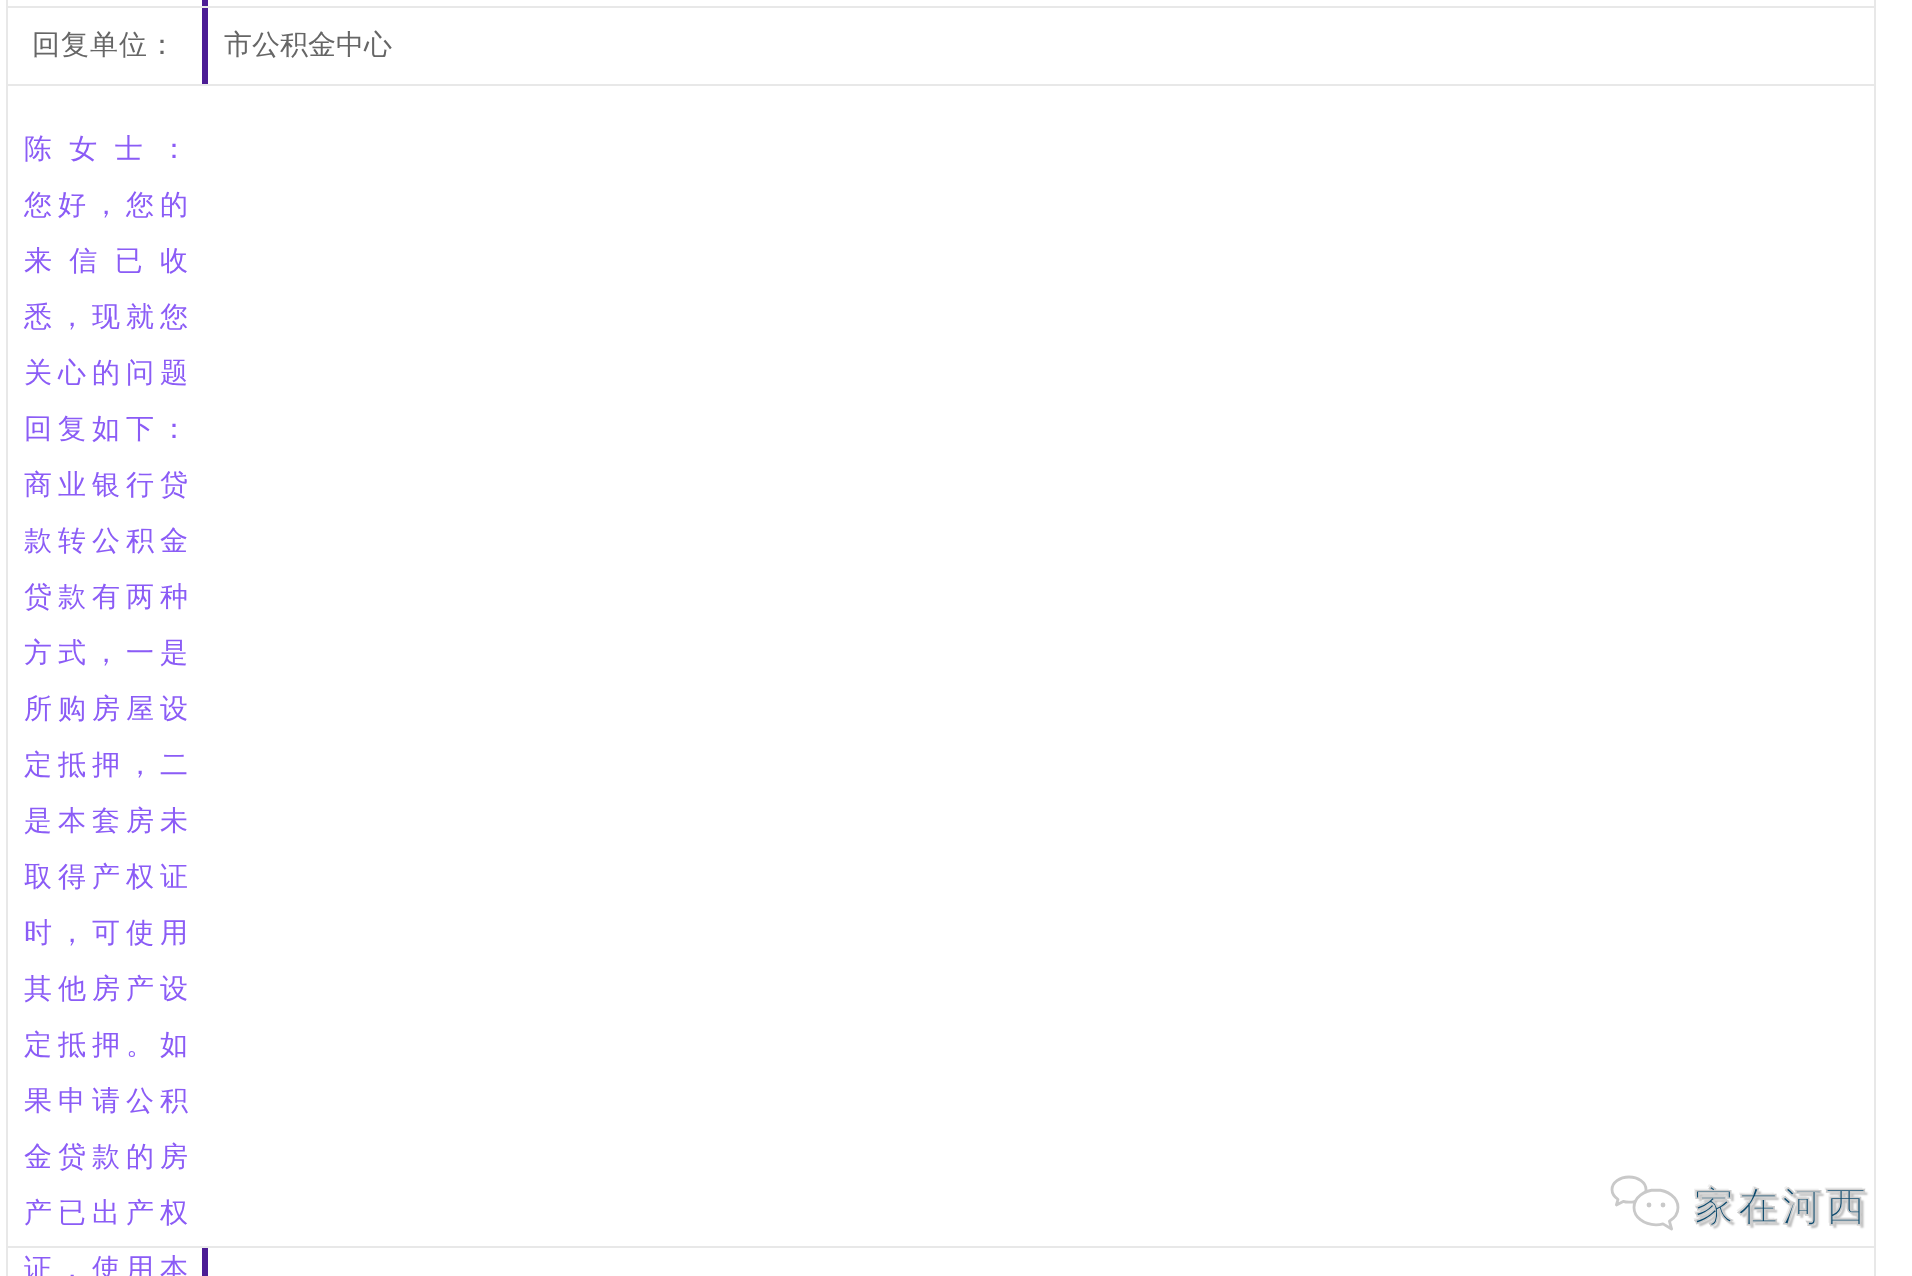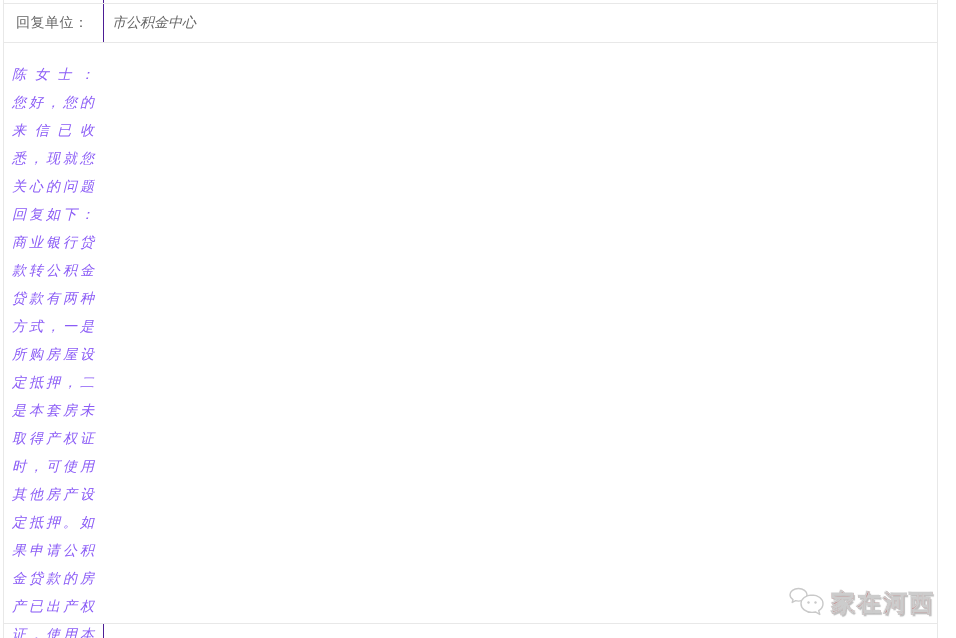--- a/index.html
+++ b/index.html
@@ -20,32 +20,31 @@
   .row {
     display: grid;
     grid-template-columns: 100px 1fr;
     border-bottom: 1px solid #e8e8e8;
   }
   .row.partial-top    { height: 4px; }
   .row.unit-row       { height: 39px; }
   .row.content-row    { height: 581px; }
   .row.partial-bottom { height: 14px; border-bottom: none; }
   .label-cell {
-    border-right: 1px solid #4c1d95;
+    border-right: 3px solid #4c1d95;
     display: flex;
     align-items: center;
     padding-left: 12px;
     color: #666666;
     font-size: 14px;
     letter-spacing: 0.5px;
   }
   .value-cell {
     color: #666666;
     font-size: 14px;
-    font-style: italic;
   }
   .unit-row .value-cell {
     display: flex;
     align-items: center;
     padding-left: 8px;
   }
   .content-row .value-cell {
     padding: 17px 10px 0 8px;
   }
   .content-text {
@@ -58,24 +57,24 @@
   .watermark {
     position: absolute;
     top: 586px;
     right: 21px;
     display: flex;
     align-items: center;
     gap: 5px;
     pointer-events: none;
   }
   .watermark-text {
-    font-size: 24px;
-    font-weight: bold;
+    font-size: 20px;
+    font-weight: normal;
     letter-spacing: 2px;
-    color: #b91c1c;
+    color: #0c4a6e;
     -webkit-text-stroke: 0.8px #cccccc;
     text-shadow: 1.5px 1.5px 1px #bdbdbd, -1px -1px 0 #efefef;
     white-space: nowrap;
   }
   .wechat-icon svg { display: block; }
 </style>
 </head>
 <body>
 
 <div class="doc">

